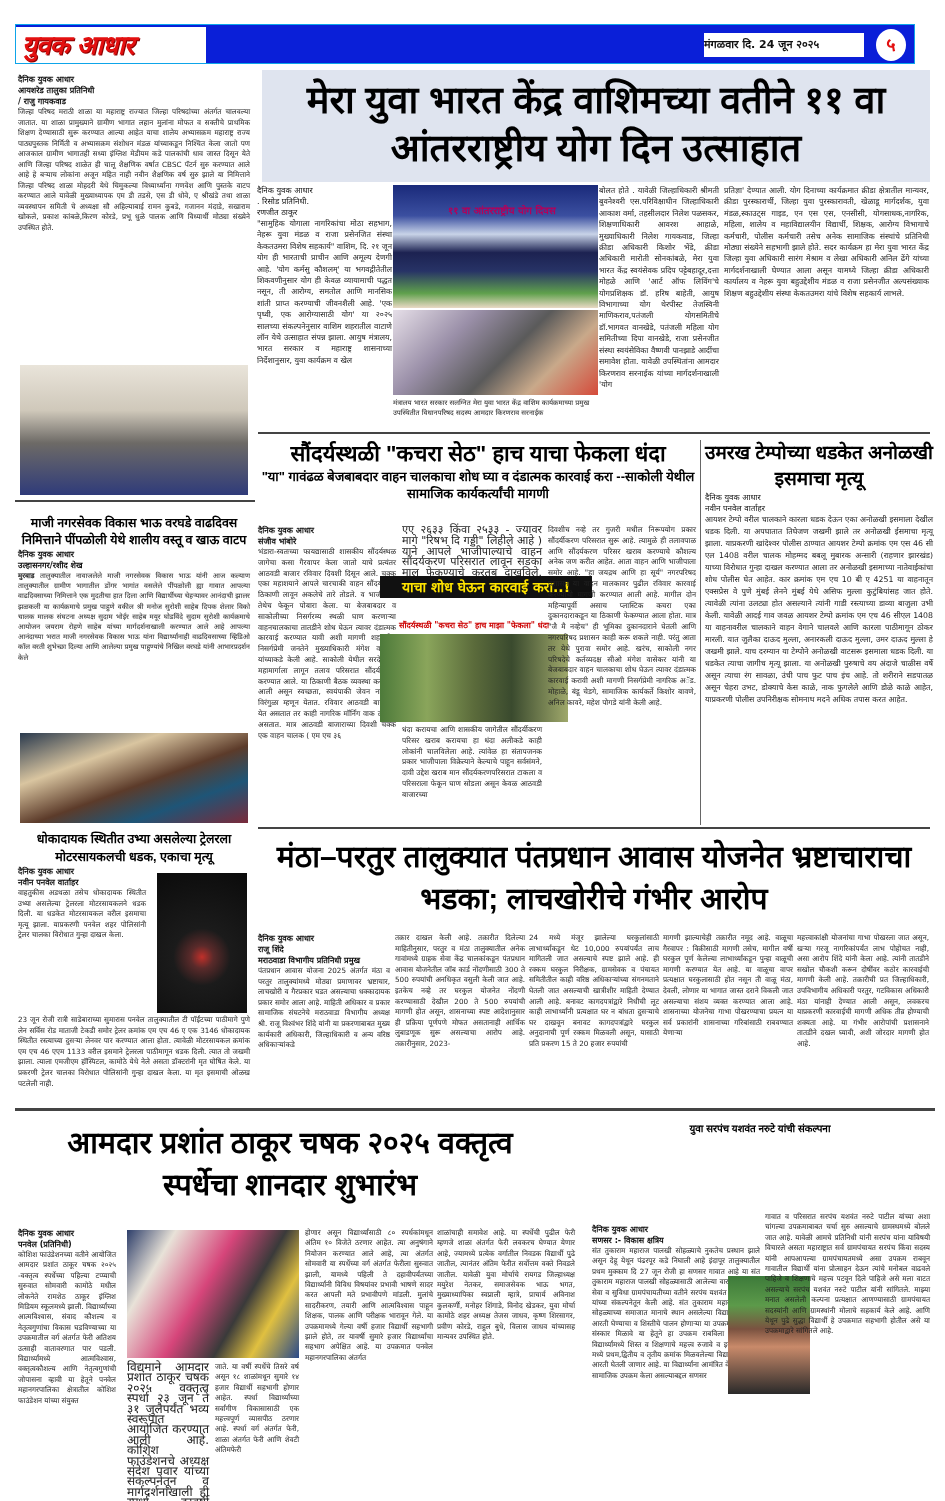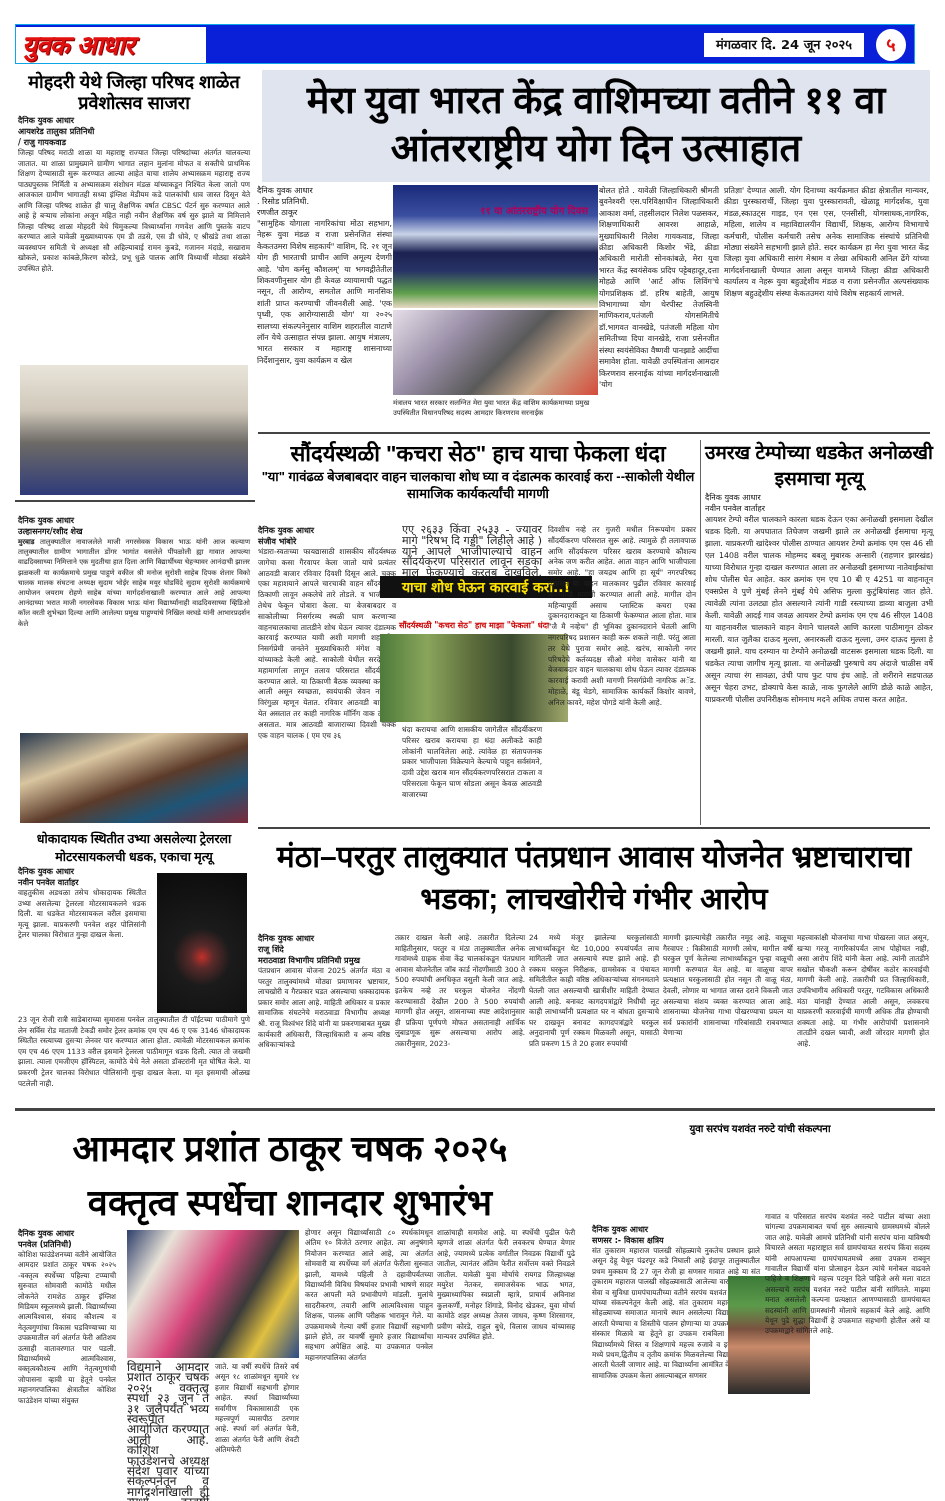--- a/index.html
+++ b/index.html
@@ -1,20 +1,20 @@
 <!DOCTYPE html>
 <html><head>
 <meta charset="utf-8">
 <style>
 *{box-sizing:border-box;margin:0;padding:0}
 body{width:945px;height:1501px;background:#fff;font-family:"DejaVu Sans",sans-serif;color:#111;position:relative;overflow:hidden}
 .abs{position:absolute}
 .masthead{left:15px;top:24px;width:900px;height:40px;background:#0a1fd8;border:1px solid #0ea5e9}
 .logo{left:0;top:2px;width:190px;height:36px;background:#fff;color:#e31010;font-weight:bold;font-size:26px;font-style:italic;line-height:36px;padding-left:6px;letter-spacing:-1px;text-shadow:1px 1px 0 #800}
-.datebox{right:50px;top:8px;width:160px;height:24px;background:#fff;font-size:13px;line-height:24px;text-align:center;font-weight:bold}
+.datebox{right:50px;top:8px;width:160px;height:24px;background:#fff;font-size:11px;line-height:24px;font-weight:bold}
 .pagenum{right:8px;top:4px;width:30px;height:32px;border-radius:50%;background:#fff;color:#e31010;font-weight:bold;font-size:18px;text-align:center;line-height:32px}
 .hl{font-family:"Liberation Sans",sans-serif;font-weight:bold;text-align:center;line-height:1.15;color:#000}
 .txt{font-size:7.2px;line-height:10.5px;text-align:justify;color:#222;font-family:"DejaVu Sans",sans-serif}
 .by{font-size:8px;line-height:11px;font-weight:bold;color:#111}
 .photo{background:linear-gradient(135deg,#5a4a3a,#8a7a5a 40%,#3a4a6a);}
 .rule{background:#444;height:3px}
 .vr{background:#666;width:1px}
 .box-shaded{background:#dfe4ef}
 .cap{font-size:7px;line-height:10px;color:#222}
 .banner{background:#111;color:#ffe400;font-weight:bold;font-size:14px;text-align:center;line-height:22px}
@@ -23,40 +23,39 @@
 </head>
 <body>
 
 <div class="abs masthead">
   <div class="abs logo">युवक आधार</div>
   <div class="abs datebox">मंगळवार दि. 24 जून २०२५</div>
   <div class="abs pagenum">५</div>
 </div>
 
 <div class="abs" style="left:18px;top:72px;width:232px">
-  <div class="hl" style="font-size:18px">मोहदरी येथे जिल्हा परिषद शाळेत प्रवेशोत्सव साजरा</div>
   <div class="by" style="margin-top:2px">दैनिक युवक आधार</div>
   <div class="by">आयशरेड तालुका प्रतिनिधी</div>
   <div class="by">/ राजु गायकवाड</div>
   <div class="txt">जिल्हा परिषद मराठी शाळा या महाराष्ट्र राज्यात जिल्हा परिषदांच्या अंतर्गत चालवल्या जातात. या शाळा प्रामुख्याने ग्रामीण भागात लहान मुलांना मोफत व सक्तीचे प्राथमिक शिक्षण देण्यासाठी सुरू करण्यात आल्या आहेत याचा शालेय अभ्यासक्रम महाराष्ट्र राज्य पाठ्यपुस्तक निर्मिती व अभ्यासक्रम संशोधन मंडळ यांच्याकडून निश्चित केला जातो पण आजकाल ग्रामीण भागातही सध्या इंग्लिश मेडीयम कडे पालकांची धाव जास्त दिसून येते आणि जिल्हा परिषद शाळेत ही चालू शैक्षणिक वर्षात CBSC पॅटर्न सुरु करण्यात आले आहे हे बऱ्याच लोकांना अजून महित नाही नवीन शैक्षणिक वर्ष सुरु झाले या निमित्ताने जिल्हा परिषद शाळा मोहदरी येथे चिमुकल्या विध्यार्थ्यांना गणवेश आणि पुस्तके वाटप करण्यात आले यावेळी मुख्याध्यापक एम डी तडसे, एस डी धोवे, ए श्रीखंडे तथा शाळा व्यवस्थापन समिती चे अध्यक्षा सौ अहिल्याबाई रामन कुबडे, गजानन मंदाडे, सखाराम खोकले, प्रकाश कांबळे,किरण कोरडे, प्रभू धुळे पालक आणि विध्यार्थी मोठ्या संख्येने उपस्थित होते.</div>
 </div>
 <div class="abs photo" style="left:20px;top:365px;width:228px;height:130px;background:linear-gradient(180deg,#e9e4da 0,#cfc8ba 35%,#6d6a66 60%,#2f3b7a 100%)"></div>
 <div class="abs rule" style="left:15px;top:500px;width:240px;height:2px"></div>
 
 <div class="abs box-shaded" style="left:262px;top:70px;width:668px;height:112px">
   <div class="hl" style="font-size:38px;line-height:48px;padding-top:6px">मेरा युवा भारत केंद्र वाशिमच्या वतीने ११ वा आंतरराष्ट्रीय योग दिन उत्साहात</div>
 </div>
 <div class="abs" style="left:257px;top:185px;width:135px">
   <div class="by" style="font-weight:normal">दैनिक युवक आधार</div>
   <div class="by" style="font-weight:normal">. रिसोड प्रतिनिधी.</div>
   <div class="by" style="font-weight:normal">रणजीत ठाकूर</div>
   <div class="txt" style="font-size:7.8px;line-height:11.4px">"सामुहिक योगाला नागरिकांचा मोठा सहभाग, नेहरू युवा मंडळ व राजा प्रसेनजित संस्था केकतउमरा विशेष सहकार्य" वाशिम, दि. २१ जून योग ही भारताची प्राचीन आणि अमूल्य देणगी आहे. 'योग कर्मसु कौशलम्' या भगवद्गीतेतील शिकवणीनुसार योग ही केवळ व्यायामाची पद्धत नसून, ती आरोग्य, समतोल आणि मानसिक शांती प्राप्त करण्याची जीवनशैली आहे. 'एक पृथ्वी, एक आरोग्यासाठी योग' या २०२५ सालच्या संकल्पनेनुसार वाशिम शहरातील वाटाणे लॉन येथे उत्साहात संपन्न झाला. आयुष मंत्रालय, भारत सरकार व महाराष्ट्र शासनाच्या निर्देशानुसार, युवा कार्यक्रम व खेल</div>
 </div>
 <div class="abs" style="left:393px;top:185px;width:205px;height:123px;background:linear-gradient(180deg,#1a2a7a 0,#3b4fa0 25%,#c8d3e8 40%,#1c2251 55%,#273366 70%,#5fa04c 88%,#e9d9c4 100%)">
-  <div class="abs" style="left:55px;top:18px;width:140px;height:16px;color:#b3005a;font-weight:bold;font-size:10px;text-align:right">११ वा आंतरराष्ट्रीय योग दिवस</div>
+  <div class="abs" style="left:55px;top:18px;width:140px;height:16px;color:#b3005a;font-weight:bold;font-size:10px;text-align:left">११ वा आंतरराष्ट्रीय योग दिवस</div>
 </div>
 <div class="abs" style="left:393px;top:310px;width:205px;height:85px;background:linear-gradient(135deg,#e6dfe8 0,#9a8fa8 30%,#5a5a5a 55%,#c9a98a 75%,#d54a3a 100%)"></div>
 <div class="abs cap" style="left:393px;top:398px;width:205px">मंत्रालय भारत सरकार सलग्नित मेरा युवा भारत केंद्र वाशिम कार्यक्रमाच्या प्रमुख उपस्थितीत विधानपरिषद सदस्य आमदार किरणराव सरनाईक</div>
 <div class="abs txt" style="left:599px;top:185px;width:120px;font-size:7.8px;line-height:11.4px">बोलत होते . यावेळी जिल्हाधिकारी श्रीमती बुवनेश्वरी एस.परिविक्षाधीन जिल्हाधिकारी आकाश वर्मा, तहसीलदार निलेश पळसकर, शिक्षणाधिकारी आवरश आहाळे, मुख्याधिकारी निलेश गायकवाड, जिल्हा क्रीडा अधिकारी किशोर भेंडे, क्रीडा अधिकारी मारोती सोनकांबळे, मेरा युवा भारत केंद्र स्वयंसेवक प्रदिप पट्टेबहादूर,दत्ता मोहळे आणि 'आर्ट ऑफ लिविंग'चे योगप्रशिक्षक डॉ. हरिष बाहेती, आयुष विभागाच्या योग थेरपीस्ट तेजस्विनी माणिकराव,पतंजली योगसमितीचे डॉ.भागवत वानखेडे, पतंजली महिला योग समितीच्या दिपा वानखेडे, राजा प्रसेनजीत संस्था स्वयंसेविका वैष्णवी पानझाडे आदींचा समावेश होता. यावेळी उपस्थितांना आमदार किरणराव सरनाईक यांच्या मार्गदर्शनाखाली 'योग</div>
 <div class="abs txt" style="left:724px;top:185px;width:205px;font-size:7.8px;line-height:11.4px">प्रतिज्ञा' देण्यात आली. योग दिनाच्या कार्यक्रमात क्रीडा क्षेत्रातील मान्यवर, क्रीडा पुरस्कारार्थी, जिल्हा युवा पुरस्कारावती, खेळाडू मार्गदर्शक, युवा मंडळ,स्काउट्स गाइड, एन एस एस, एनसीसी, योगसाधक,नागरिक, महिला, शालेय व महाविद्यालयीन विद्यार्थी, शिक्षक, आरोग्य विभागाचे कर्मचारी, पोलीस कर्मचारी तसेच अनेक सामाजिक संस्थांचे प्रतिनिधी मोठ्या संख्येने सहभागी झाले होते. सदर कार्यक्रम हा मेरा युवा भारत केंद्र जिल्हा युवा अधिकारी सारंग मेश्राम व लेखा अधिकारी अनिल ढेंगे यांच्या मार्गदर्शनाखाली घेण्यात आला असून यामध्ये जिल्हा क्रीडा अधिकारी कार्यालय व नेहरू युवा बहुउद्देशीय मंडळ व राजा प्रसेनजीत अल्पसंख्याक शिक्षण बहुउद्देशीय संस्था केकतउमरा यांचे विशेष सहकार्य लाभले.</div>
 <div class="abs rule" style="left:258px;top:432px;width:672px;height:2px"></div>
 
 <div class="abs" style="left:258px;top:440px;width:440px">
   <div class="hl" style="font-size:22px;line-height:28px">सौंदर्यस्थळी "कचरा सेठ" हाच याचा फेकला धंदा</div>
   <div class="hl" style="font-size:13px;line-height:17px;font-weight:bold">"या" गावंढळ बेजबाबदार वाहन चालकाचा शोध घ्या व दंडात्मक कारवाई करा --साकोली येथील सामाजिक कार्यकर्त्यांची मागणी</div>
@@ -75,20 +74,21 @@
 <div class="abs vr" style="left:700px;top:440px;height:385px"></div>
 
 <div class="abs" style="left:705px;top:440px;width:228px">
   <div class="hl" style="font-size:19px;line-height:26px">उमरख टेम्पोच्या धडकेत अनोळखी इसमाचा मृत्यू</div>
   <div class="by" style="font-weight:normal">दैनिक युवक आधार</div>
   <div class="by" style="font-weight:normal">नवीन पनवेल वार्ताहर</div>
   <div class="txt" style="font-size:7.8px;line-height:12px">आयशर टेम्पो वरील चालकाने कारला धडक देऊन एका अनोळखी इसमाला देखील धडक दिली. या अपघातात तिघेजण जखमी झाले तर अनोळखी ईसमाचा मृत्यू झाला. याप्रकरणी खांदेश्वर पोलीस ठाण्यात आयशर टेम्पो क्रमांक एम एस 46 सी एल 1408 वरील चालक मोहम्मद बबलू मुबारक अन्सारी (राहणार झारखंड) याच्या विरोधात गुन्हा दाखल करण्यात आला तर अनोळखी इसमाच्या नातेवाईकांचा शोध पोलीस घेत आहेत. कार क्रमांक एम एच 10 बी ए 4251 या वाहनातून एक्सप्रेस वे पुणे मुंबई लेनने मुंबई येथे असिफ मुल्ला कुटुंबियांसह जात होते. त्यावेळी त्यांना उलट्या होत असल्याने त्यांनी गाडी रस्त्याच्या डाव्या बाजुला उभी केली. यावेळी आदई गाव जवळ आयशर टेम्पो क्रमांक एम एच 46 सीएल 1408 या वाहनावरील चालकाने वाहन वेगाने चालवले आणि कारला पाठीमागून ठोकर मारली. यात जुलैका दाऊद मुल्ला, अनारकली दाऊद मुल्ला, उमर दाऊद मुल्ला हे जखमी झाले. याच दरम्यान या टेम्पोने अनोळखी वाटसरू इसमाला धडक दिली. या धडकेत त्याचा जागीच मृत्यू झाला. या अनोळखी पुरुषाचे वय अंदाजे चाळीस वर्षे असून त्याचा रंग सावळा, उंची पाच फुट पाच इंच आहे. तो शरीराने सडपातळ असून चेहरा उभट, डोक्याचे केस काळे, नाक फुगलेले आणि डोळे काळे आहेत, याप्रकरणी पोलीस उपनिरीक्षक सोमनाथ मदने अधिक तपास करत आहेत.</div>
 </div>
 
 <div class="abs" style="left:18px;top:515px;width:232px">
+  <div class="hl" style="font-size:12.5px;line-height:17px">माजी नगरसेवक विकास भाऊ वरघडे वाढदिवस निमित्ताने पींपळोली येथे शालीय वस्तू व खाऊ वाटप</div>
   <div class="by">दैनिक युवक आधार</div>
   <div class="by">उल्हासनगर/रशीद शेख</div>
   <div class="txt" style="font-size:7px;line-height:10.2px"><b>मुरबाड</b> <span>तालुक्यातील नावाजलेले माजी नगरसेवक विकास भाऊ यांनी आज कल्याण तालुक्यातील ग्रामीण भागातील डोंगर भागांत वसलेले पींपळोली ह्या गावात आपल्या वाढदिवसाच्या निमित्ताने एक मुदतीचा हात दिला आणि विद्यार्थीच्या चेहऱ्यावर आनंदाची झालर झळकली या कार्यक्रमाचे प्रमुख पाहुणे वकील श्री मनोज सुरोशी साहेब दिपक शेलार विको चालक मालक संघटना अध्यक्ष सुदाम भोईर साहेब मयूर घोडविंदे सुदाम सुरोशी कार्यक्रमाचे आयोजन जयराम रोहणे साहेब यांच्या मार्गदर्शनाखाली करण्यात आले आहे आपल्या आनंदाच्या भरात माजी नगरसेवक विकास भाऊ यांना विद्यार्थ्यांनाही वाढदिवसाच्या व्हिडिओ कॉल वरती शुभेच्छा दिल्या आणि आलेल्या प्रमुख पाहुण्यांचे निखिल वरघडे यांनी आभारप्रदर्शन केले</span></div>
 </div>
 <div class="abs" style="left:20px;top:733px;width:228px;height:90px;background:linear-gradient(160deg,#2a3a4e 0,#d9c5a0 30%,#5c3b2a 55%,#1e5577 75%,#7a2a3a 100%)"></div>
 
 <div class="abs" style="left:18px;top:830px;width:232px">
   <div class="hl" style="font-size:12.5px;line-height:18px">धोकादायक स्थितीत उभ्या असलेल्या ट्रेलरला मोटरसायकलची धडक, एकाचा मृत्यू</div>
   <div class="by">दैनिक युवक आधार</div>
   <div class="by">नवीन पनवेल वार्ताहर</div>
@@ -104,21 +104,21 @@
   <div class="by">दैनिक युवक आधार</div>
   <div class="by">राजू शिंदे</div>
   <div class="by">मराठवाडा विभागीय प्रतिनिधी प्रमुख</div>
   <div class="txt" style="font-size:7.2px;line-height:10.6px">पंतप्रधान आवास योजना 2025 अंतर्गत मंठा व परतुर तालुक्यांमध्ये मोठ्या प्रमाणावर भ्रष्टाचार, लाचखोरी व गैरप्रकार घडत असल्याचा धक्कादायक प्रकार समोर आला आहे. माहिती अधिकार व प्रकार सामाजिक संघटनेचे मराठवाडा विभागीय अध्यक्ष श्री. राजू विश्वंभर शिंदे यांनी या प्रकरणाबाबत मुख्य कार्यकारी अधिकारी, जिल्हाधिकारी व अन्य वरिष्ठ अधिकाऱ्यांकडे</div>
 </div>
 <div class="abs txt" style="left:395px;top:933px;width:130px;font-size:7.2px;line-height:10.6px">तक्रार दाखल केली आहे. तक्रारीत दिलेल्या माहितीनुसार, परतुर व मंठा तालुक्यातील अनेक गावांमध्ये ग्राहक सेवा केंद्र चालकांकडून पंतप्रधान आवास योजनेतील जॉब कार्ड नोंदणीसाठी 300 ते 500 रुपयांची अनधिकृत वसुली केली जात आहे. इतकेच नव्हे तर घरकुल योजनेत नोंदणी करण्यासाठी देखील 200 ते 500 रुपयांची मागणी होत असून, शासनाच्या स्पष्ट आदेशानुसार ही प्रक्रिया पूर्णपणे मोफत असतानाही आर्थिक लुबाडणूक सुरू असल्याचा आरोप आहे. तक्रारीनुसार, 2023-</div>
 <div class="abs txt" style="left:529px;top:933px;width:130px;font-size:7.2px;line-height:10.6px">24 मध्ये मंजूर झालेल्या घरकुलांसाठी लाभार्थ्यांकडून थेट 10,000 रुपयांपर्यंत लाच मागितली जात असल्याचे स्पष्ट झाले आहे. ही रक्कम घरकुल निरीक्षक, ग्रामसेवक व पंचायत समितीतील काही वरिष्ठ अधिकाऱ्यांच्या संगनमताने घेतली जात असल्याची खात्रीशीर माहिती देण्यात आली आहे. बनावट कागदपत्रांद्वारे निधीची लूट काही लाभार्थ्यांनी प्रत्यक्षात घर न बांधता दुसऱ्याचे घर दाखवून बनावट कागदपत्रांद्वारे घरकुल अनुदानाची पूर्ण रक्कम मिळवली असून, यासाठी प्रति प्रकरण 15 ते 20 हजार रुपयांची</div>
 <div class="abs txt" style="left:663px;top:933px;width:130px;font-size:7.2px;line-height:10.6px">मागणी झाल्याचेही तक्रारीत नमूद आहे. वाळूचा गैरवापर : विक्रीसाठी मागणी तसेच, मागील वर्षी घरकुल पूर्ण केलेल्या लाभार्थ्यांकडून पुन्हा वाळूची मागणी करण्यात येत आहे. या वाळूचा वापर प्रत्यक्षात घरकुलासाठी होत नसून ती वाळू मंठा, देवली, लोणार या भागात जास्त दराने विकली जात असल्याचा संशय व्यक्त करण्यात आला आहे. शासनाच्या योजनेचा गाभा पोखरण्याचा प्रयत्न या सर्व प्रकारांनी शासनाच्या गरिबांसाठी राबवण्यात येणाऱ्या</div>
 <div class="abs txt" style="left:797px;top:933px;width:132px;font-size:7.2px;line-height:10.6px">महत्त्वाकांक्षी योजनांचा गाभा पोखरला जात असून, खऱ्या गरजू नागरिकांपर्यंत लाभ पोहोचत नाही, असा आरोप शिंदे यांनी केला आहे. त्यांनी तातडीने सखोल चौकशी करून दोषींवर कठोर कारवाईची मागणी केली आहे. तक्रारीची प्रत जिल्हाधिकारी, उपविभागीय अधिकारी परतुर, गटविकास अधिकारी मंठा यांनाही देण्यात आली असून, लवकरच याप्रकरणी कारवाईची मागणी अधिक तीव्र होण्याची शक्यता आहे. या गंभीर आरोपांची प्रशासनाने तातडीने दखल घ्यावी, अशी जोरदार मागणी होत आहे.</div>
 
-<div class="abs hl" style="left:40px;top:1122px;width:500px;font-size:36px;line-height:54px">आमदार प्रशांत ठाकूर चषक २०२५ वक्तृत्व स्पर्धेचा शानदार शुभारंभ</div>
+<div class="abs hl" style="left:40px;top:1122px;width:500px;font-size:30px;line-height:42px">आमदार प्रशांत ठाकूर चषक २०२५ वक्तृत्व स्पर्धेचा शानदार शुभारंभ</div>
 <div class="abs" style="left:18px;top:1228px;width:98px">
   <div class="by">दैनिक युवक आधार</div>
   <div class="by">पनवेल (प्रतिनिधी)</div>
   <div class="txt" style="font-size:7.2px;line-height:10.4px">कोशिश फाउंडेशनच्या वतीने आयोजित आमदार प्रशांत ठाकूर चषक २०२५ -वक्तृत्व स्पर्धेच्या पहिल्या टप्प्याची सुरुवात सोमवारी कामोठे मधील लोकनेते रामशेठ ठाकूर इंग्लिश मिडियम स्कूलमध्ये झाली. विद्यार्थ्यांच्या आत्मविश्वास, संवाद कौशल्य व नेतृत्वगुणांचा विकास घडविण्याच्या या उपक्रमातील वर्ग अंतर्गत फेरी अतिशय उत्साही वातावरणात पार पडली. विद्यार्थ्यांमध्ये आत्मविश्वास, वक्तृत्वकौशल्य आणि नेतृत्वगुणांची जोपासना व्हावी या हेतूने पनवेल महानगरपालिका क्षेत्रातील कोशिश फाउंडेशन यांच्या संयुक्त</div>
 </div>
 <div class="abs" style="left:127px;top:1230px;width:172px;height:128px;background:linear-gradient(120deg,#2d3e6a 0,#e8e2d8 20%,#d6457a 45%,#3a3a3a 65%,#e0c040 80%,#2a4a8a 100%)"></div>
 <div class="abs txt" style="left:127px;top:1362px;width:82px;font-size:12px;line-height:10.4px">विद्यमाने आमदार प्रशांत ठाकूर चषक २०२५ वक्तृत्व स्पर्धा २३ जून ते ३१ जुलैपर्यंत भव्य स्वरूपात आयोजित करण्यात आली आहे. कोशिश फाउंडेशनचे अध्यक्ष संदेश पवार यांच्या संकल्पनेतून व मार्गदर्शनाखाली ही स्पर्धा दरवर्षी यशस्वीपणे राबवली</div>
 <div class="abs txt" style="left:215px;top:1362px;width:84px;font-size:7.2px;line-height:10.4px">जाते. या वर्षी स्पर्धेचे तिसरे वर्ष असून १८ शाळांमधून सुमारे १४ हजार विद्यार्थी सहभागी होणार आहेत. स्पर्धा विद्यार्थ्यांच्या सर्वांगीण विकासासाठी एक महत्त्वपूर्ण व्यासपीठ ठरणार आहे. स्पर्धा वर्ग अंतर्गत फेरी, शाळा अंतर्गत फेरी आणि शेवटी अंतिमफेरी</div>
 <div class="abs txt" style="left:305px;top:1228px;width:128px;font-size:7.2px;line-height:10.4px">होणार असून विद्यार्थ्यांसाठी ८० स्पर्धकांमधून अंतिम १० विजेते ठरणार आहेत. त्या अनुषंगाने नियोजन करण्यात आले आहे, त्या अंतर्गत सोमवारी या स्पर्धेच्या वर्ग अंतर्गत फेरीला सुरुवात झाली, यामध्ये पहिली ते दहावीपर्यंतच्या विद्यार्थ्यांनी विविध विषयांवर प्रभावी भाषणे सादर करत आपली मते प्रभावीपणे मांडली. मुलांचे सादरीकरण, तयारी आणि आत्मविश्वास पाहून शिक्षक, पालक आणि परीक्षक भारावून गेले. या उपक्रमामध्ये गेल्या वर्षी हजार विद्यार्थी सहभागी झाले होते, तर यावर्षी सुमारे हजार विद्यार्थ्यांचा सहभाग अपेक्षित आहे. या उपक्रमात पनवेल महानगरपालिका अंतर्गत</div>
 <div class="abs txt" style="left:437px;top:1228px;width:138px;font-size:7.2px;line-height:10.4px">शाळांचाही समावेश आहे. या स्पर्धेची पुढील फेरी म्हणजे शाळा अंतर्गत फेरी लवकरच घेण्यात येणार आहे, ज्यामध्ये प्रत्येक वर्गातील निवडक विद्यार्थी पुढे जातील, त्यानंतर अंतिम फेरीत सर्वोत्तम वक्ते निवडले जातील. यावेळी युवा मोर्चाचे रायगड जिल्हाध्यक्ष मयुरेश नेतकर, समाजसेवक भाऊ भगत, मुख्याध्यापिका स्वप्नाली म्हात्रे, प्राचार्य अविनाश कुलकर्णी, मनोहर शिंगाडे, विनोद खेडकर, युवा मोर्चा कामोठे शहर अध्यक्ष तेजस जाधव, कृष्ण शिरसागर, प्रवीण कोरडे, राहुल बुधे, विलास जाधव यांच्यासह मान्यवर उपस्थित होते.</div>

